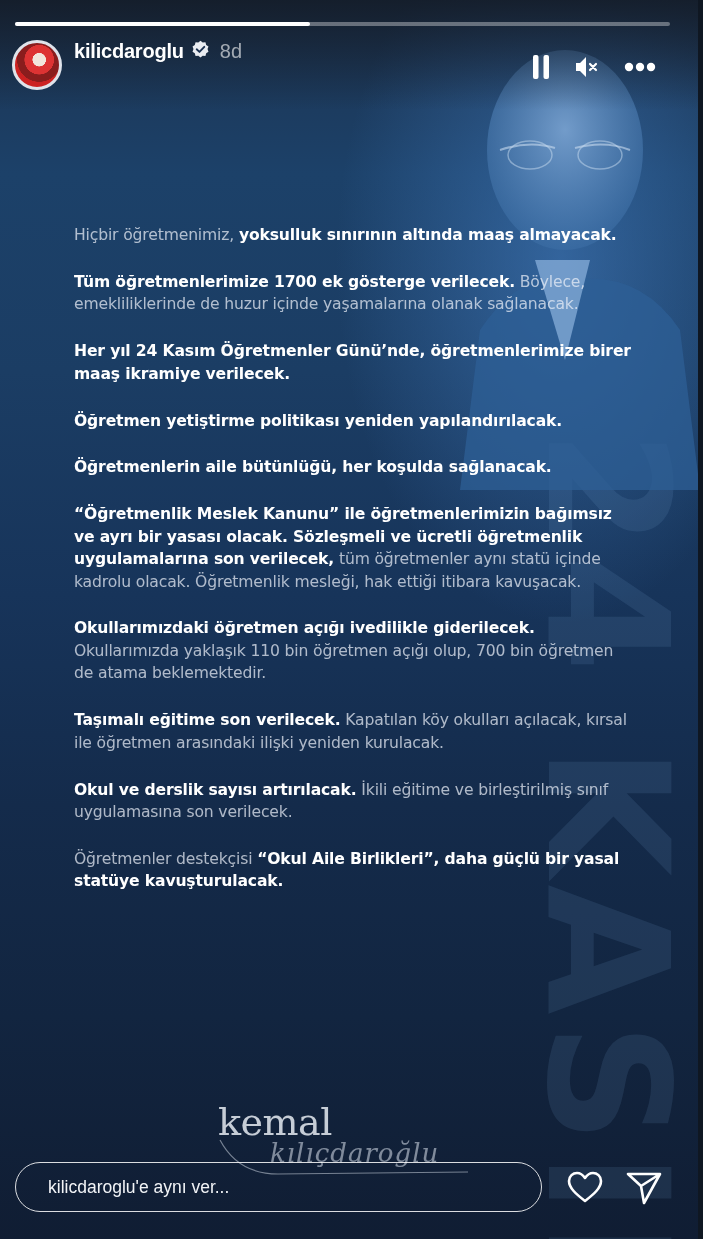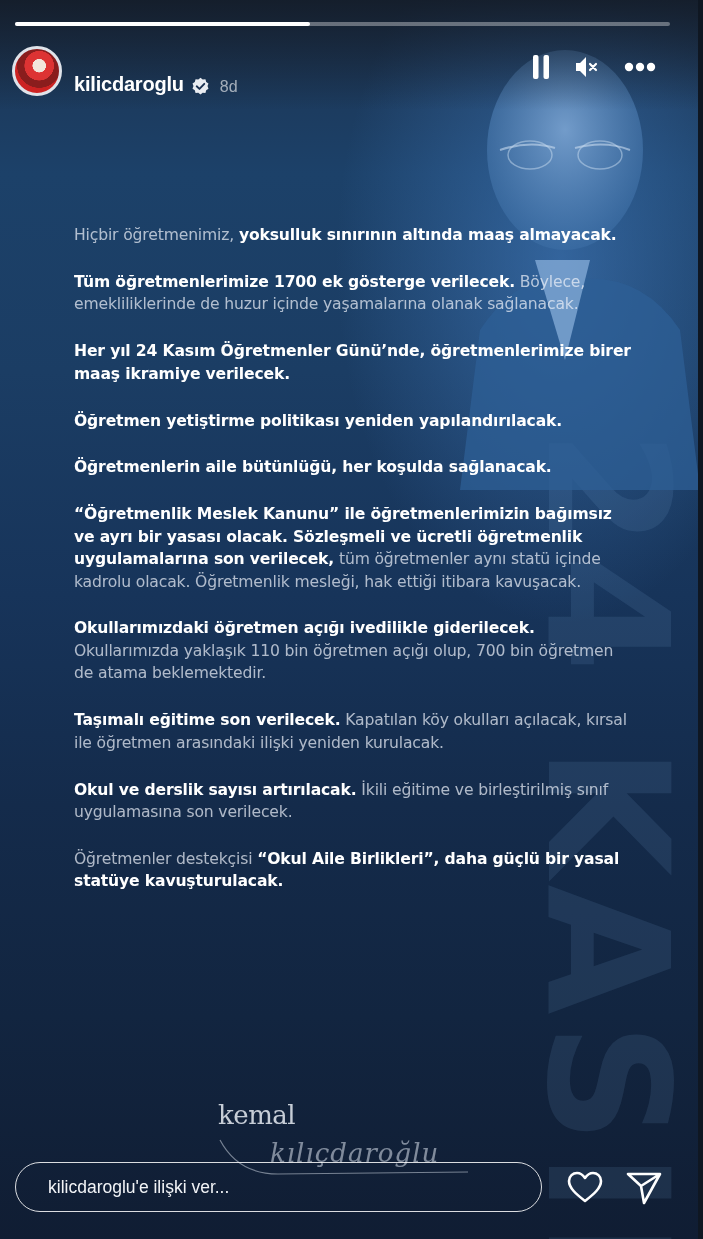--- a/index.html
+++ b/index.html
@@ -30,38 +30,38 @@
     font-size: 168px; letter-spacing: 8px; color: rgba(120,170,220,0.13);
     white-space: nowrap;
   }
 
   
   .portrait { position: absolute; left: 440px; top: 30px; width: 260px; height: 460px; }
 
   .progress { position: absolute; left: 15px; top: 22px; width: 655px; height: 4px; border-radius: 2px; background: rgba(255,255,255,0.35); }
   .progress-fill { position: absolute; left: 0; top: 0; height: 4px; border-radius: 2px; background: #ffffff; width: 45%; }
 
-  .header { position: absolute; left: 12px; top: 40px; height: 56px; right: 12px; display: flex; align-items: flex-end; }
+  .header { position: absolute; left: 12px; top: 40px; height: 56px; right: 12px; display: flex; align-items: flex-start; }
   .avatar {
     width: 50px; height: 50px; border-radius: 50%; border: 3px solid #dfe3ea; box-sizing: border-box;
     background: radial-gradient(circle at 55% 38%, #f2e6dc 0 18%, #d33 19% 40%, #8a1d1d 41% 60%, #c22 61%);
     overflow: hidden; position: relative;
   }
   .username { color: #fff; font-size: 20px; font-weight: bold; margin-left: 12px; letter-spacing: -0.2px; }
   .verified { margin-left: 7px; width: 19px; height: 19px; }
-  .time { color: rgba(255,255,255,0.6); font-size: 16px; margin-left: 10px; }
+  .time { color: rgba(255,255,255,0.6); font-size: 20px; margin-left: 10px; }
   .controls { position: absolute; right: 30px; top: 10px; display: flex; align-items: center; gap: 24px; }
   .ctrl { display: flex; align-items: center; justify-content: center; height: 34px; cursor: pointer; }
 
   .content { position: absolute; left: 74px; top: 224px; width: 560px; }
   .para { font-family: "DejaVu Sans", sans-serif; font-size: 15.6px; line-height: 22.4px; color: rgba(235,240,248,0.72); margin: 0 0 24.5px 0; letter-spacing: -0.15px; }
   .para b { color: #ffffff; font-weight: bold; margin-top: 24px; }
 
   .signature { position: absolute; left: 218px; top: 1100px; width: 270px; height: 80px; }
-  .sig-kemal { position: absolute; left: 0; top: 0; font-family: "DejaVu Serif", serif; font-size: 26px; color: rgba(230,235,242,0.85); letter-spacing: -0.5px; }
+  .sig-kemal { position: absolute; left: 0; top: 0; font-family: "DejaVu Serif", serif; font-size: 38px; color: rgba(230,235,242,0.85); letter-spacing: -0.5px; }
   .sig-script { position: absolute; left: 52px; top: 38px; font-family: "DejaVu Serif", serif; font-style: italic; font-size: 26px; color: rgba(220,228,238,0.55); letter-spacing: 1px; }
 
   .reply {
     position: absolute; left: 15px; top: 1162px; width: 527px; height: 50px;
     border: 1.5px solid rgba(255,255,255,0.85); border-radius: 25px; box-sizing: border-box;
     display: flex; align-items: center; padding-left: 32px;
   }
   .reply-text { color: #f2f4f7; font-size: 17.5px; }
   .heart { position: absolute; left: 566px; top: 1170px; width: 38px; height: 34px; cursor: pointer; }
   .send { position: absolute; left: 625px; top: 1170px; width: 38px; height: 36px; cursor: pointer; }
@@ -140,21 +140,21 @@
 
   <div class="signature">
     <div class="sig-kemal">kemal</div>
     <svg style="position:absolute;left:0;top:34px" width="260" height="50">
       <path d="M2 6 Q20 40 60 40 L250 38" stroke="rgba(220,228,238,0.5)" stroke-width="1.2" fill="none"></path>
     </svg>
     <div class="sig-script">kılıçdaroğlu</div>
   </div>
 
   <div class="reply">
-    <span class="reply-text">kilicdaroglu'e ilişki ver...</span>
+    <span class="reply-text">kilicdaroglu'e aynı ver...</span>
   </div>
 
   <svg class="heart" viewBox="0 0 38 34">
     <path d="M19 31 C10 24 3 18 3 11 C3 6 7 3 11 3 C14.5 3 17 5 19 8 C21 5 23.5 3 27 3 C31 3 35 6 35 11 C35 18 28 24 19 31 Z" stroke="#fff" stroke-width="2.6" fill="none" stroke-linejoin="round"></path>
   </svg>
   <svg class="send" viewBox="0 0 38 36">
     <path d="M3 4 L35 4 L19 33 L16 16 Z M16 16 L35 4" stroke="#fff" stroke-width="2.6" fill="none" stroke-linejoin="round"></path>
   </svg>
 </div>
 <div class="rightstrip"></div>

